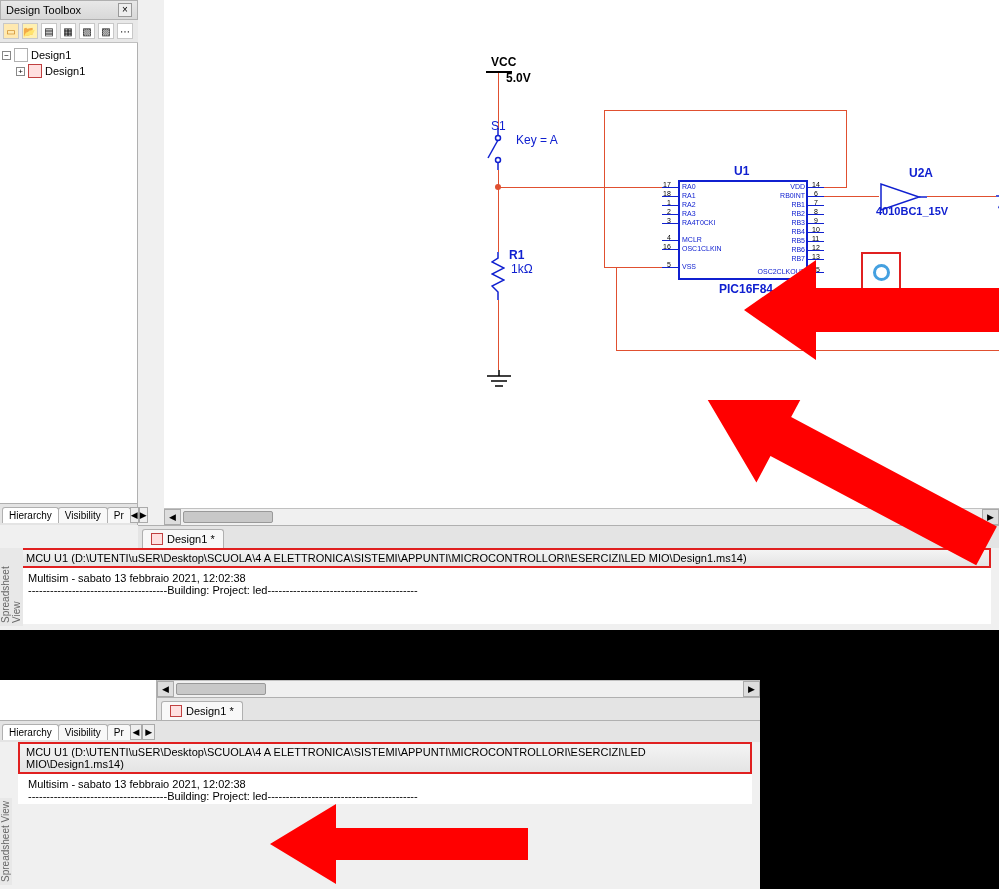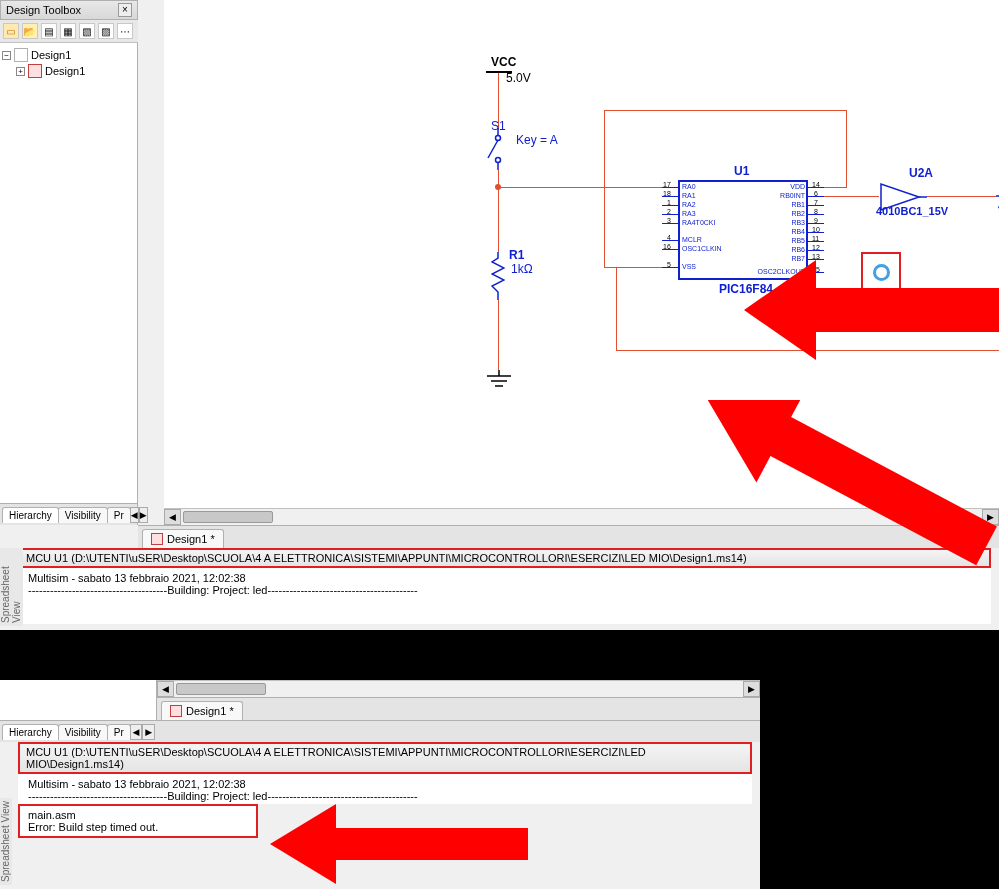--- a/index.html
+++ b/index.html
@@ -184,21 +184,21 @@
         <div class="nav-arrow" data-name="tab-scroll-left-icon">◀</div>
         <div class="nav-arrow" data-name="tab-scroll-right-icon">▶</div>
       </div>
     </div>
 
     <div class="canvas-wrap" data-name="canvas-wrap">
       <div class="canvas" data-name="schematic-canvas">
 
         <div class="black-lbl" style="left:327px;top:55px" data-name="vcc-label">VCC</div>
         <div style="position:absolute;left:322px;top:71px;width:26px;height:2px;background:#000" data-name="vcc-bar"></div>
-        <div class="black-lbl" style="left:342px;top:71px;font-weight:400" data-name="vcc-value">5.0V</div>
+        <div class="black-lbl" style="left:342px;top:71px;font-weight:700" data-name="vcc-value">5.0V</div>
 
         <div class="wire v" style="left:334px;top:73px;height:57px" data-name="wire"></div>
 
         <div class="sym-label" style="left:327px;top:119px" data-name="s1-label">S1</div>
         <div class="sym-label" style="left:352px;top:133px" data-name="s1-key-label">Key = A</div>
         <div class="switch-open" style="left:320px;top:128px" data-name="switch-s1">
           <svg width="30" height="42">
             <line x1="14" y1="0" x2="14" y2="8" stroke="#1020d0" stroke-width="1.5"></line>
             <circle cx="14" cy="10" r="2.5" fill="none" stroke="#1020d0" stroke-width="1.5"></circle>
             <line x1="14" y1="12" x2="4" y2="30" stroke="#1020d0" stroke-width="1.5"></line>
@@ -407,22 +407,18 @@
 
   <div style="position:relative;padding:0 8px 6px 18px;background:#f0f0f0;flex:1" data-name="output-panel">
     <div class="vert-label" data-name="spreadsheet-view-label">Spreadsheet View</div>
     <div style="border:2px solid #e02020;background:linear-gradient(#f4f4f4,#e4e4e4);padding:2px 6px;font-size:11px" data-name="output-header">
       <span data-name="output-header-text">MCU U1 (D:\UTENTI\uSER\Desktop\SCUOLA\4 A ELETTRONICA\SISTEMI\APPUNTI\MICROCONTROLLORI\ESERCIZI\LED MIO\Design1.ms14)</span>
     </div>
     <div class="out-body" style="padding-bottom:2px" data-name="output-body">
       <div data-name="output-line-timestamp">Multisim  -  sabato 13 febbraio 2021, 12:02:38</div>
       <div class="build-line" data-name="output-line-building">--------------------------------------Building: Project: led-----------------------------------------</div>
     </div>
-    <div class="out-body out-body2" style="width:240px;margin-top:0;padding:3px 8px" data-name="output-error-box">
-      <div data-name="output-error-file">main.asm</div>
-      <div data-name="output-error-msg">Error: Build step timed out.</div>
-    </div>
   </div>
 
   <svg class="big-arrow" style="left:270px;top:120px" width="260" height="100" data-name="annotation-arrow-icon">
     <polygon points="0,44 66,4 66,28 258,28 258,60 66,60 66,84" fill="#ff0000"></polygon>
   </svg>
 </div>
 
 </body></html>

